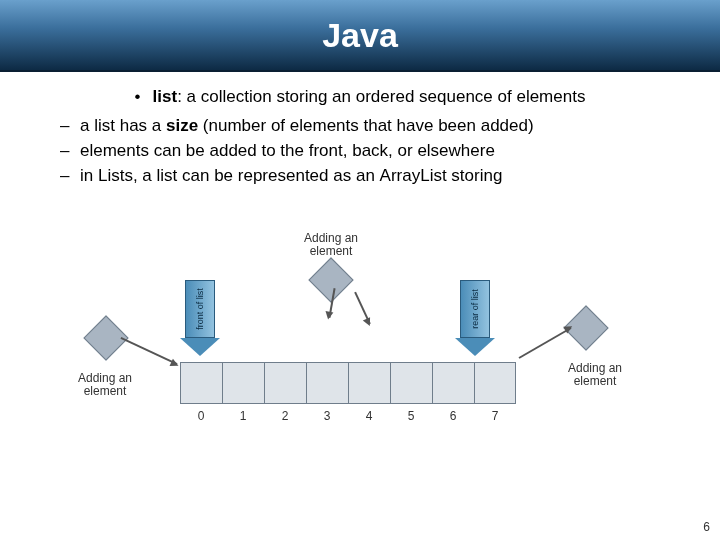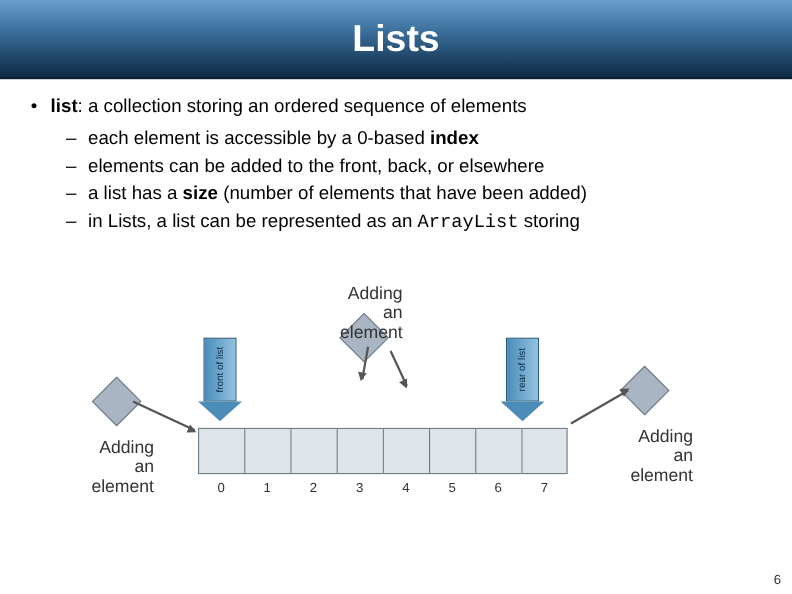--- a/index.html
+++ b/index.html
@@ -27,20 +27,21 @@
     font-size: 34px;
     font-weight: bold;
   }
   .content {
     padding: 14px 28px 0 28px;
     font-size: 17px;
     line-height: 1.35;
   }
   .top-bullet {
     display: flex;
+    justify-content: center;
   }
   .top-bullet .dot {
     width: 18px;
     flex-shrink: 0;
   }
   .dot::before { content: "•"; }
   .term { font-weight: bold; }
   .sublist {
     margin-top: 6px;
     padding-left: 32px;
@@ -49,21 +50,21 @@
     display: flex;
     margin-bottom: 2px;
   }
   .sub-item .dash {
     width: 20px;
     flex-shrink: 0;
   }
   .dash::before { content: "–"; }
   .bold-word { font-weight: bold; }
   .code-word {
-    font-family: Liberation Mono, monospace;
+    font-family: Liberation Sans, sans-serif;
   }
 
   
   .diagram {
     position: relative;
     margin: 24px auto 0 auto;
     width: 580px;
     height: 250px;
   }
   
@@ -175,70 +176,64 @@
   }
   .arc-right::after {
     right: auto; left: -2px;
     border-left: none;
     border-right: 8px solid #555;
   }
 
   
   .cap {
     position: absolute;
-    font-size: 16px;
+    font-size: 12px;
     color: #333;
     line-height: 1.1;
-    text-align: right;
+    text-align: center;
     width: 70px;
   }
   .cap-left  { left: 0;   top: 160px; }
   .cap-mid   { left: 226px; top: 20px; }
   .cap-right { left: 490px; top: 150px; }
 
   .page-num {
     position: absolute;
     right: 10px;
     bottom: 6px;
     font-size: 12px;
     color: #333;
   }
 </style>
 </head>
 <body>
 
 <div class="title-bar">
-  <h1>Lists</h1>
+  <h1>Java</h1>
 </div>
 
 <div class="content">
   <div class="top-bullet">
     <span class="dot"></span>
     <span>
       <span class="term">list</span><span>: a collection storing an ordered sequence of elements</span>
     </span>
   </div>
 
   <div class="sublist">
     <div class="sub-item">
       <span class="dash"></span>
       <span>
-        <span>each element is accessible by a 0-based </span><span class="bold-word">index</span><span></span>
+        <span>a list has a </span><span class="bold-word">size</span><span> (number of elements that have been added)</span>
       </span>
     </div>
     <div class="sub-item">
       <span class="dash"></span>
       <span>
         <span>elements can be added to the front, back, or elsewhere</span><span class="bold-word"></span><span></span>
-      </span>
-    </div>
-    <div class="sub-item">
-      <span class="dash"></span>
-      <span>
-        <span>a list has a </span><span class="bold-word">size</span><span> (number of elements that have been added)</span>
       </span>
     </div>
     <div class="sub-item">
       <span class="dash"></span>
       <span>
         <span>in Lists, a list can be represented as an </span><span class="code-word">ArrayList</span><span> storing</span>
       </span>
     </div>
   </div>
 

